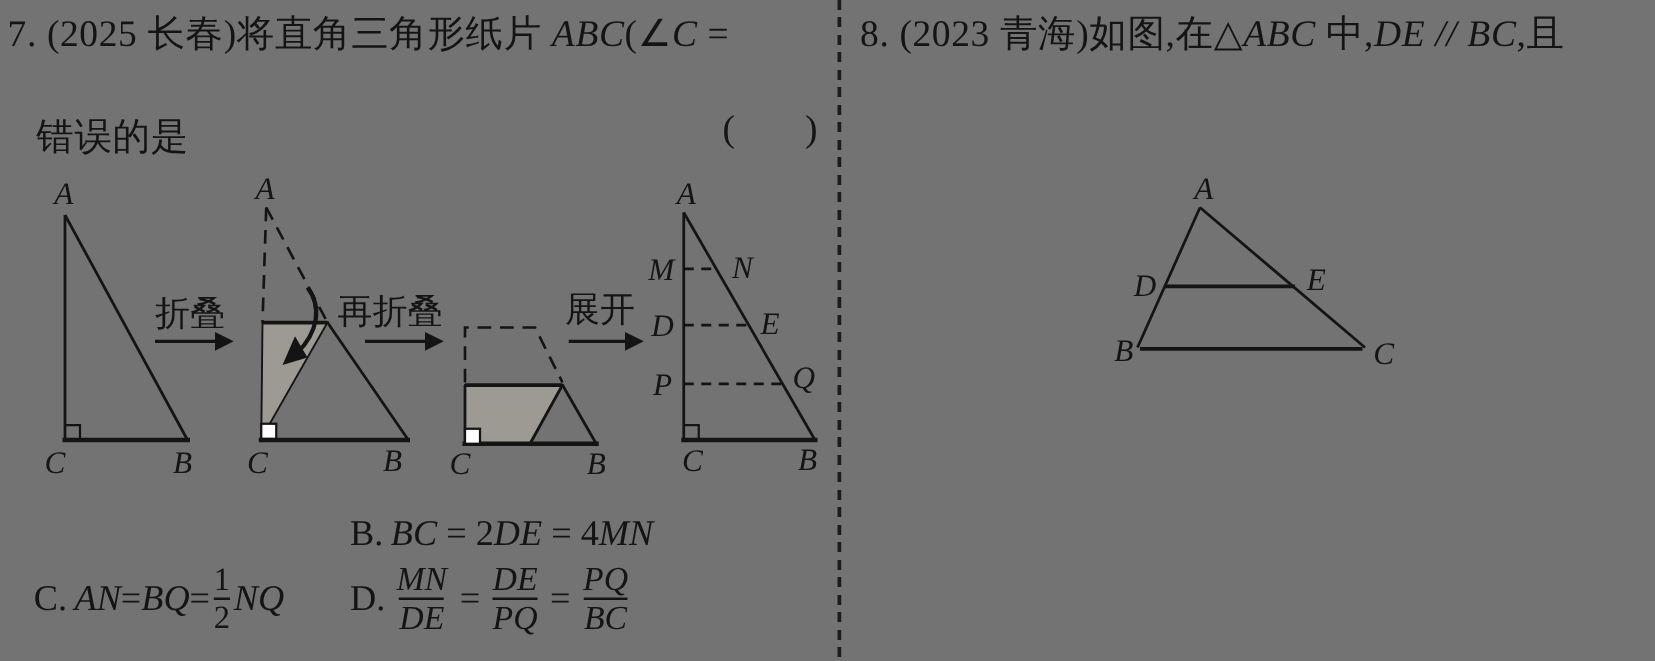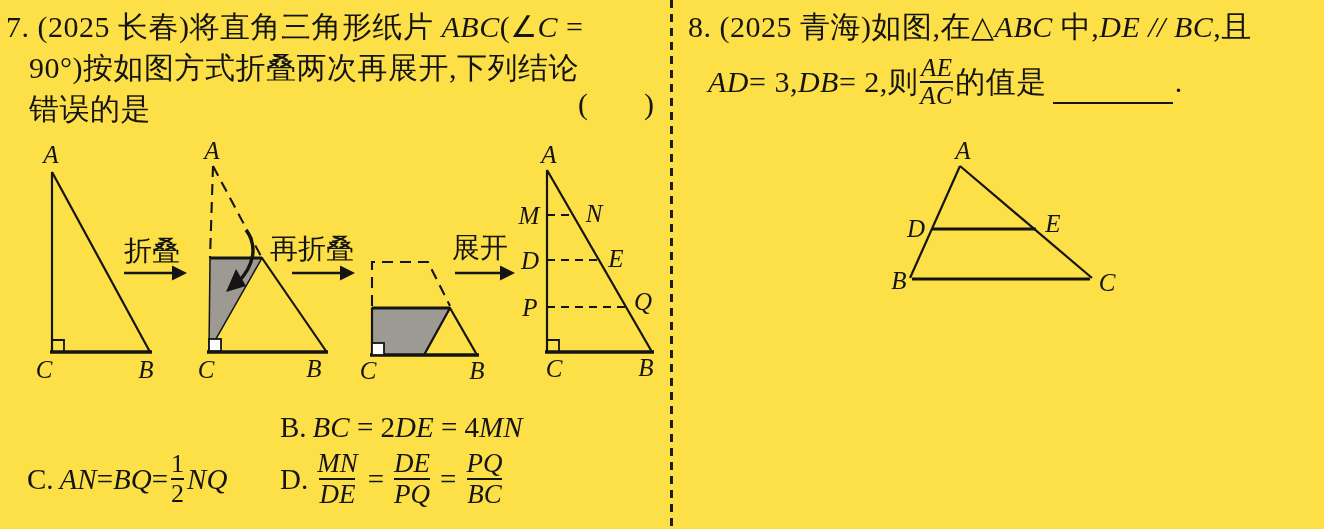--- a/index.html
+++ b/index.html
@@ -1,20 +1,20 @@
 <!DOCTYPE html>
 <html><head>
 <meta charset="utf-8">
 <style>
   html,body{margin:0;padding:0;}
   body{background:#e8e8e8;}
   .sheet{
     position:relative;
     width:1324px;height:529px;
-    background:#fde047;
+    background:#737373;
     color:#141414;
     font-family:"Liberation Serif","DejaVu Serif",serif;
     overflow:hidden;
   }
   .abs{position:absolute;white-space:nowrap;}
   .stem{font-size:30px;letter-spacing:.5px;}
   .opt{font-size:29px;}
   i.mv{font-style:italic;font-family:"Liberation Serif","DejaVu Serif",serif;}
   .sym{font-family:"DejaVu Sans","DejaVu Serif",serif;}
   .olabel{margin-right:6px;}
@@ -55,21 +55,20 @@
 <body>
 
 <div class="sheet">
 
   <div class="divider"></div>
 
   <div class="abs stem" style="left:6px;top:7px;">
     <span>7.</span>
     <span>(2025 长春)将直角三角形纸片 </span><i class="mv">ABC</i><span>(</span><span class="sym">∠</span><i class="mv">C</i><span> =</span>
   </div>
-  <div class="abs stem" style="left:29px;top:48px;">90°)按如图方式折叠两次再展开,下列结论</div>
   <div class="abs stem" style="left:29px;top:89px;">错误的是</div>
   <div class="abs stem" style="left:578px;top:87px;">(</div>
   <div class="abs stem" style="left:644px;top:87px;">)</div>
 
   <svg style="left:0;top:135px;" width="660" height="258" viewBox="0 135 660 258">
 
     <g>
       <path class="e" d="M52 172 L52 352"></path>
       <path class="e" d="M52 172 L150 352"></path>
       <path class="bold" d="M50 352 L152 352"></path>
@@ -176,36 +175,23 @@
       </span>
     <span class="eqm">=</span>
     <span class="frac f27 it">
         <span class="num">PQ</span>
         <span class="den">BC</span>
       </span>
   </div>
 
   <div class="abs stem" style="left:688px;top:7px;">
     <span>8.</span>
-    <span>(2025 青海)如图,在</span><span class="sym">△</span><i class="mv">ABC</i><span> 中,</span><i class="mv">DE // BC</i><span>,且</span>
-  </div>
-
-  <div class="abs stem row" style="left:708px;top:50px;height:64px;">
-    <i class="mv">AD</i>
-      <span> = 3,</span>
-      <i class="mv">DB</i>
-      <span> = 2,则</span>
-    <span class="frac f25 it">
-        <span class="num">AE</span>
-        <span class="den">AC</span>
-      </span>
-    <span>的值是</span>
-    <span class="blankline"></span>
-    <span>.</span>
-  </div>
+    <span>(2023 青海)如图,在</span><span class="sym">△</span><i class="mv">ABC</i><span> 中,</span><i class="mv">DE // BC</i><span>,且</span>
+  </div>
+
 
   <svg style="left:880px;top:140px;" width="250" height="160" viewBox="880 140 250 160">
     <g>
       <path class="e" d="M960 166 L910 278" stroke-width="2"></path>
       <path class="e" d="M960 166 L1092 278" stroke-width="2"></path>
       <path class="mid" d="M912 279 L1090 279" stroke-width="3.4"></path>
       <path class="mid" d="M932 229 L1036 229" stroke-width="3"></path>
       <text class="vl" x="963" y="159">A</text>
       <text class="vl" x="916" y="237">D</text>
       <text class="vl" x="1053" y="232">E</text>

